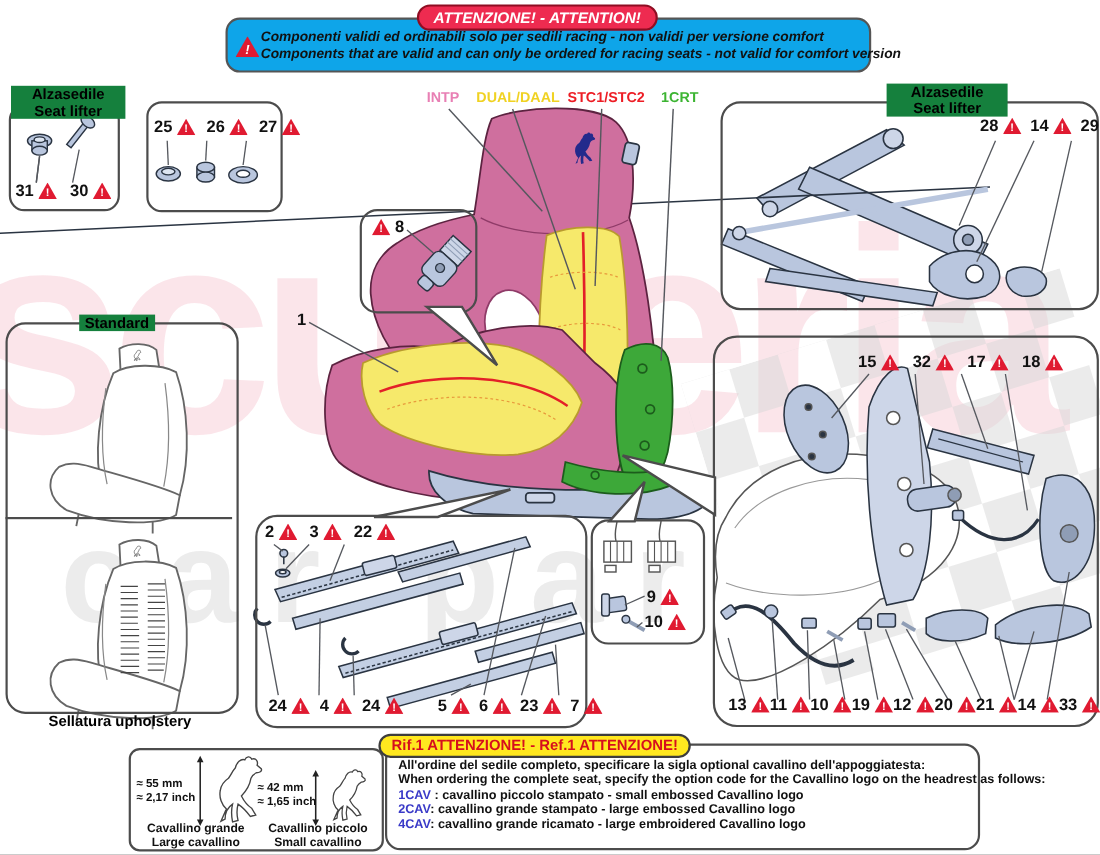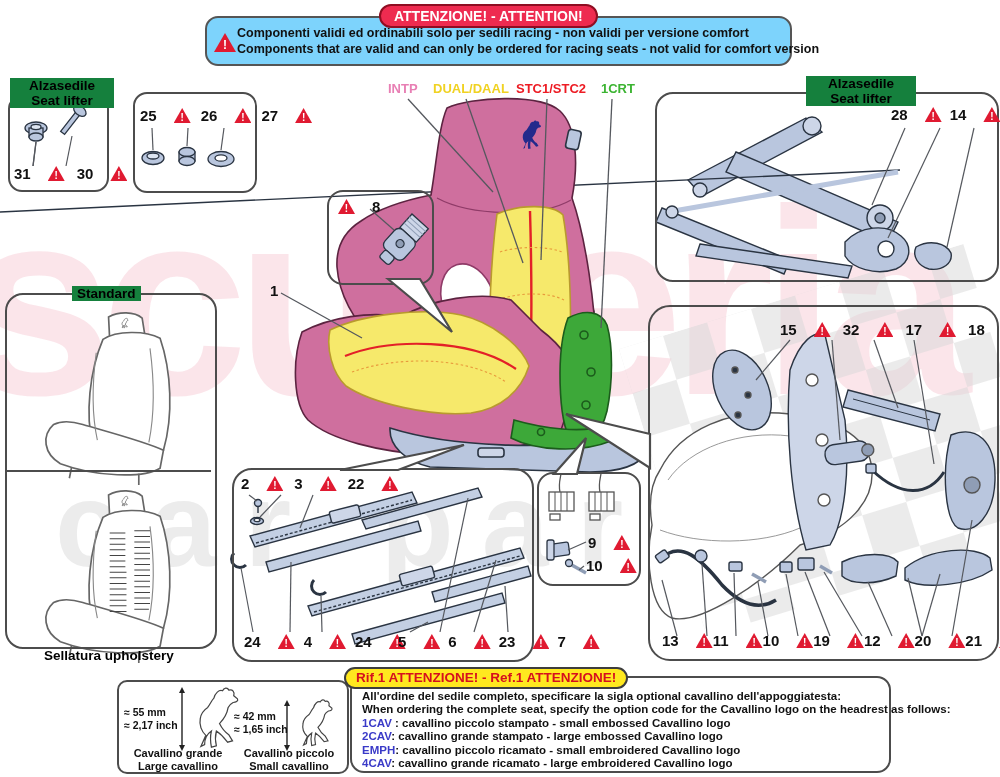--- a/index.html
+++ b/index.html
@@ -10,33 +10,33 @@
        color:rgba(228,96,124,0.16);white-space:nowrap;z-index:0;}
   .wm2{position:absolute;left:55px;top:455px;font-size:120px;letter-spacing:28px;
        color:rgba(150,150,150,0.18);white-space:nowrap;z-index:0;}
   .checker{position:absolute;left:655px;top:290px;width:360px;height:300px;z-index:0;
        background-image:conic-gradient(#d7d7d7 25%,transparent 0 50%,#d7d7d7 0 75%,transparent 0);
        background-size:92px 92px;transform:rotate(-17deg);opacity:.5;}
   
   .box{position:absolute;border:2.5px solid #4c4c4c;border-radius:18px;background:transparent;z-index:3;}
   .lbl{position:absolute;font-size:13.5px;line-height:1.12;text-align:center;z-index:4;color:#000;}
   .lbl.bg{background:#15803d;padding:0 5px;}
-  .co{position:absolute;display:inline-flex;gap:17px;font-size:15px;z-index:6;}
+  .co{position:absolute;display:inline-flex;gap:4px;font-size:15px;z-index:6;}
   .co-row{position:absolute;display:inline-flex;align-items:center;z-index:6;}
   .co-row .co{position:static;}
   .co-num{line-height:1;}
   .tri{display:inline-block;width:17px;height:15px;position:relative;flex:0 0 auto;
        background:#e01a31;clip-path:polygon(50% 0,100% 100%,0 100%);}
   .tri::after{content:"!";position:absolute;left:50%;bottom:0;transform:translateX(-50%);
        color:#fff;font-size:10px;font-weight:bold;}
   .tri.big{width:22px;height:19px;}
   .tri.big::after{font-size:12px;}
   
   .banner{position:absolute;left:205px;top:16px;width:583px;height:46px;border:2px solid #555;
-          border-radius:13px;background:#7dd3fc;z-index:4;}
+          border-radius:13px;background:#0ea5e9;z-index:4;font-style:italic;}
   .banner-pill{position:absolute;left:172px;top:-14px;background:#ee2b50;border:2px solid #8f0d22;
           color:#fff;font-size:14px;padding:0 13px;border-radius:13px;white-space:nowrap;line-height:20px;}
   .banner-tri{position:absolute;left:7px;top:15px;}
   .banner-text{position:absolute;left:30px;top:7px;font-size:12.5px;line-height:1.3;white-space:nowrap;}
   
   .opt{position:absolute;top:81px;font-size:13px;z-index:6;white-space:nowrap;}
   
   .note{position:absolute;left:350px;top:676px;width:537px;height:93px;border:2px solid #4c4c4c;
         border-radius:14px;background:transparent;z-index:4;}
   .note-pill{position:absolute;left:-8px;top:-11px;background:#ffe81f;border:2px solid #3d3d3d;
@@ -517,21 +517,20 @@
     <div>Small cavallino</div>
   </div>
 
   <div class="note">
     <div class="note-pill">Rif.1 ATTENZIONE! - Ref.1 ATTENZIONE!</div>
     <div class="note-body">
       <div>All'ordine del sedile completo, specificare la sigla optional cavallino dell'appoggiatesta:</div>
       <div>When ordering the complete seat, specify the option code for the Cavallino logo on the headrest as follows:</div>
       <div><span class="code-blue">1CAV</span><span class="sep"> : </span><span>cavallino piccolo stampato - small embossed Cavallino logo</span></div>
       <div><span class="code-blue">2CAV</span><span class="sep">: </span><span>cavallino grande stampato - large embossed Cavallino logo</span></div>
-      <div><span class="code-blue">EMPH</span><span class="sep">: </span><span>cavallino piccolo ricamato - small embroidered Cavallino logo</span></div>
       <div><span class="code-blue">4CAV</span><span class="sep">: </span><span>cavallino grande ricamato - large embroidered Cavallino logo</span></div>
     </div>
   </div>
 
   <svg id="fg-art" width="1000" height="777" viewBox="0 0 1000 777">
     <g fill="#fff" stroke="#4c4c4c" stroke-width="2.2">
       <polygon points="388,279 452,332 420,279"></polygon>
       <polygon points="340,470 464,445 398,470"></polygon>
       <polygon points="554,474 586,438 577,474"></polygon>
       <polygon points="650,434 566,414 650,468"></polygon>

